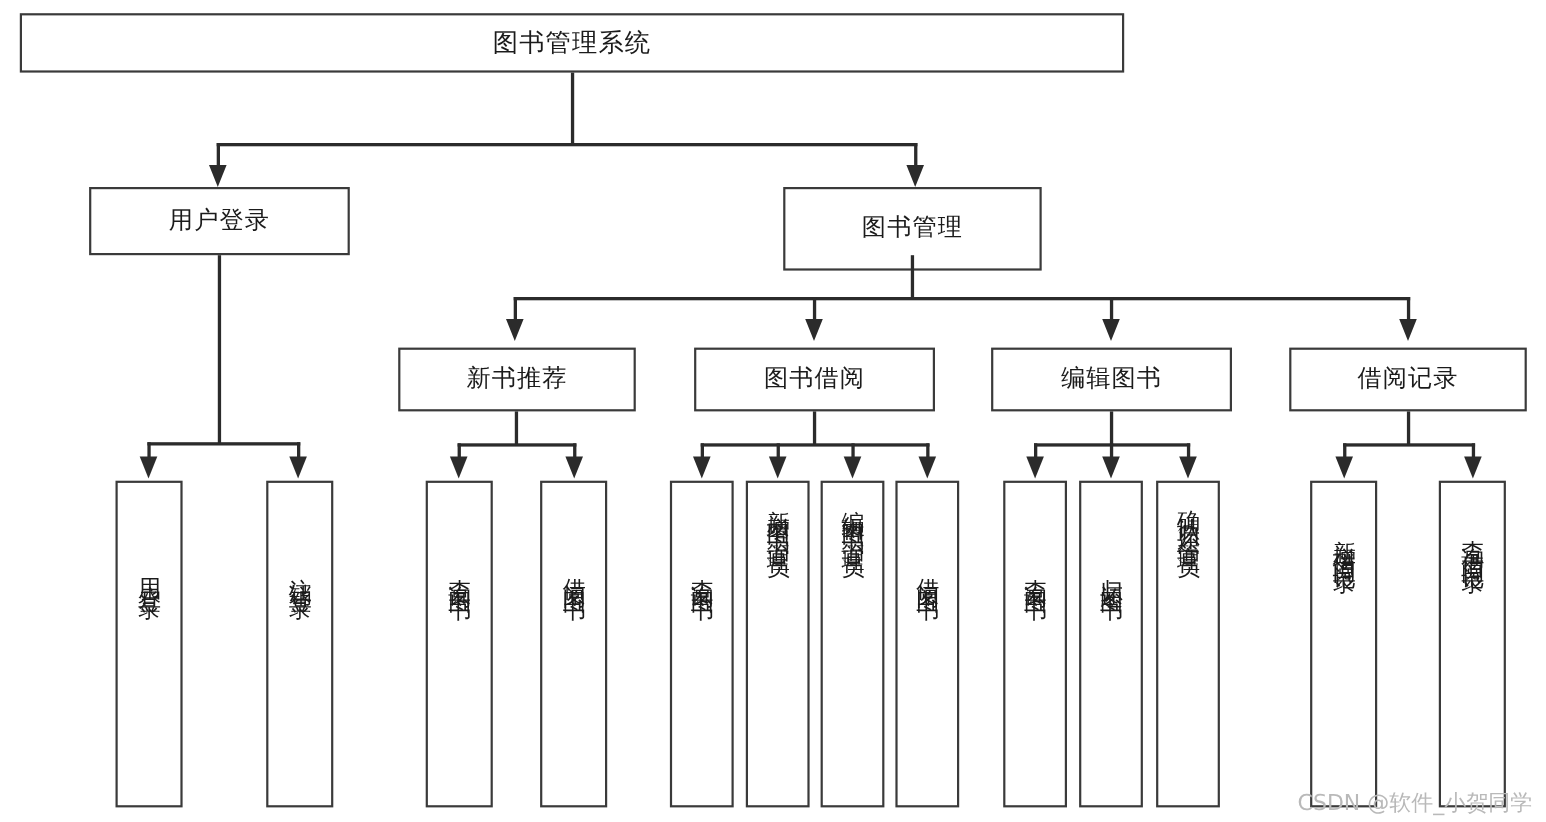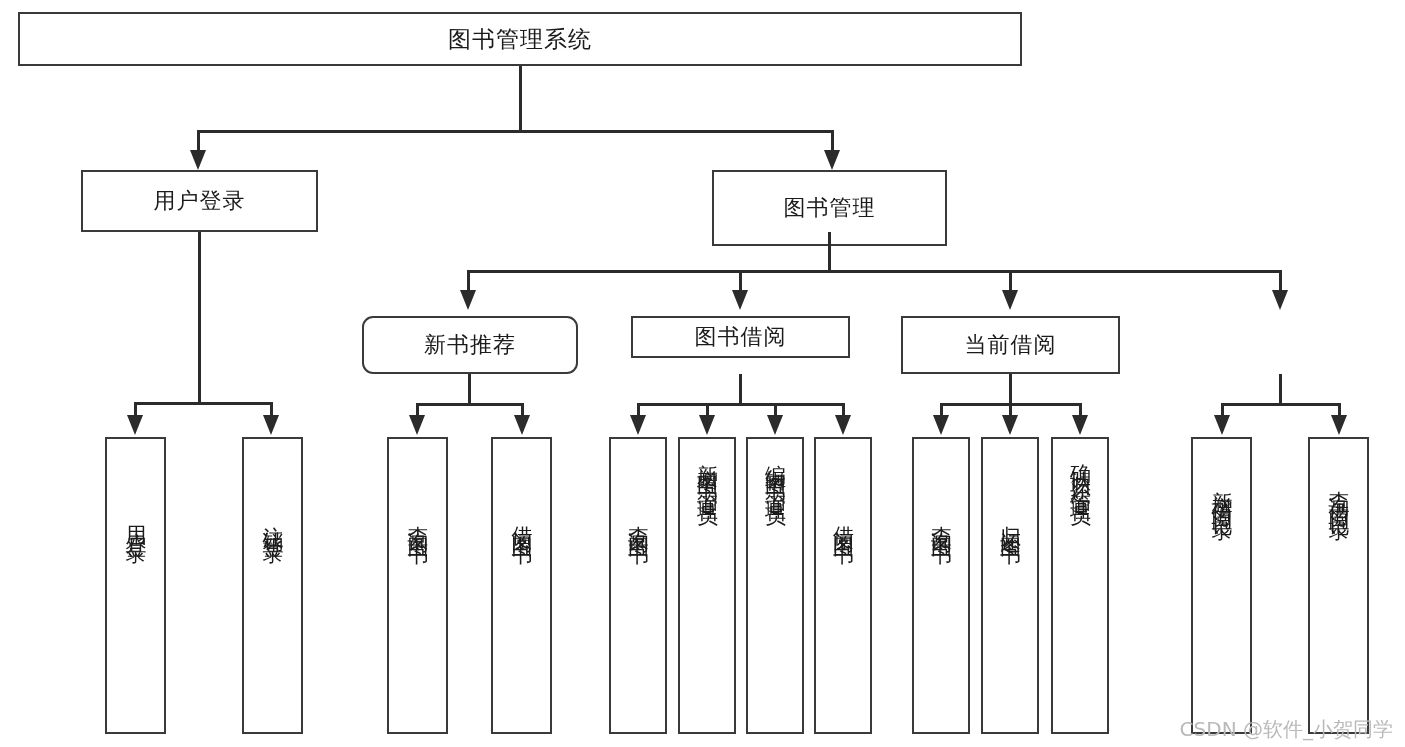--- a/index.html
+++ b/index.html
@@ -126,28 +126,31 @@
 
   <div class="conn vline" style="left:739px; top:270px; width:3px; height:22px;"></div>
   <div class="arrow" style="left:732px; top:290px;"></div>
 
   <div class="conn vline" style="left:1009px; top:270px; width:3px; height:22px;"></div>
   <div class="arrow" style="left:1002px; top:290px;"></div>
 
   <div class="conn vline" style="left:1279px; top:270px; width:3px; height:22px;"></div>
   <div class="arrow" style="left:1272px; top:290px;"></div>
 
-  <div class="node horiz" style="left:362px; top:316px; width:216px; height:58px;border-radius:11px;">
+  <div class="node horiz" style="left:362px; top:316px; width:216px; height:58px;">
     <span class="label">新书推荐</span>
   </div>
-  <div class="node horiz" style="left:631px; top:316px; width:219px; height:42px;">
+  <div class="node horiz" style="left:631px; top:316px; width:219px; height:58px;">
     <span class="label">图书借阅</span>
   </div>
   <div class="node horiz" style="left:901px; top:316px; width:219px; height:58px;">
-    <span class="label">当前借阅</span>
+    <span class="label">编辑图书</span>
+  </div>
+  <div class="node horiz" style="left:1172px; top:316px; width:216px; height:58px;">
+    <span class="label">借阅记录</span>
   </div>
 
   <div class="conn vline" style="left:468px; top:374px; width:3px; height:31px;"></div>
   <div class="conn hline" style="left:416px; top:403px; width:108px; height:3px;"></div>
   <div class="conn vline" style="left:416px; top:403px; width:3px; height:14px;"></div>
   <div class="arrow" style="left:409px; top:415px;"></div>
   <div class="conn vline" style="left:521px; top:403px; width:3px; height:14px;"></div>
   <div class="arrow" style="left:514px; top:415px;"></div>
 
   <div class="conn vline" style="left:739px; top:374px; width:3px; height:31px;"></div>

